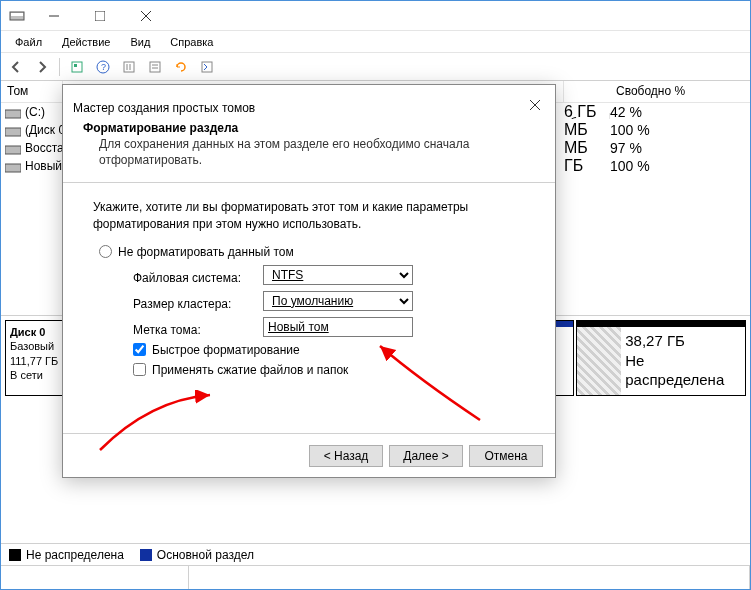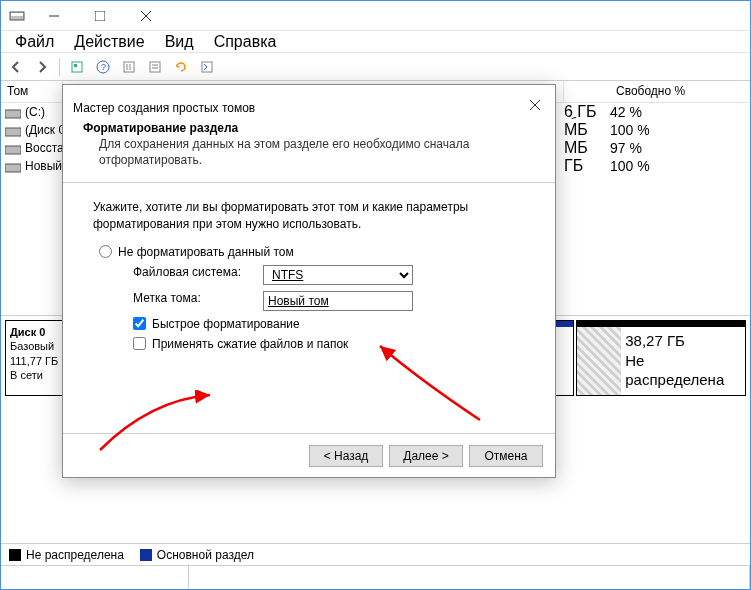--- a/index.html
+++ b/index.html
@@ -8,21 +8,21 @@
 
 .main-window { width: 751px; height: 590px; border: 1px solid #4a90d9; background: #fff; display: flex; flex-direction: column; }
 .titlebar { height: 30px; background: #fff; display: flex; align-items: center; padding: 0 8px; border-bottom: 1px solid #e5e5e5; }
 .titlebar .app-icon { width: 16px; height: 16px; margin-right: 6px; }
 .titlebar .title { font-size: 12px; color: #333; flex: 1; }
 .win-controls { display: flex; gap: 0; }
 .win-btn { width: 46px; height: 30px; display: flex; align-items: center; justify-content: center; cursor: pointer; }
 .win-btn svg { width: 10px; height: 10px; }
 
 .menubar { height: 22px; display: flex; align-items: center; padding: 0 4px; border-bottom: 1px solid #e5e5e5; }
-.menubar .menu-item { padding: 2px 10px; font-size: 16px; cursor: pointer; }
+.menubar .menu-item { padding: 2px 10px; font-size: 11px; cursor: pointer; }
 
 .toolbar { height: 28px; display: flex; align-items: center; padding: 0 4px; border-bottom: 1px solid #d0d0d0; gap: 4px; }
 .tb-btn { width: 22px; height: 22px; display: flex; align-items: center; justify-content: center; border: 1px solid transparent; cursor: pointer; }
 .tb-sep { width: 1px; height: 18px; background: #d0d0d0; margin: 0 2px; }
 
 .content-area { flex: 1; display: flex; flex-direction: column; }
 .volume-list { border-bottom: 1px solid #d0d0d0; }
 .vl-header { display: flex; height: 22px; background: #fff; border-bottom: 1px solid #e5e5e5; }
 .vl-col { font-size: 12px; padding: 3px 6px; border-right: 1px solid #e5e5e5; white-space: nowrap; overflow: hidden; }
 .vl-col.ch-name { width: 62px; }
@@ -57,21 +57,21 @@
 .dialog { position: absolute; left: 62px; top: 84px; width: 494px; height: 394px; background: #fff; border: 1px solid #888; box-shadow: 0 4px 20px rgba(0,0,0,0.25); display: flex; flex-direction: column; }
 .dlg-title { height: 30px; display: flex; align-items: flex-end; padding: 0 10px; font-size: 12px; }
 .dlg-title .dlg-close { margin-left: auto; width: 20px; height: 20px; display: flex; align-items: center; justify-content: center; cursor: pointer; }
 .dlg-header { padding: 6px 20px 14px 20px; border-bottom: 1px solid #d0d0d0; }
 .dlg-header h3 { margin: 0; font-size: 12px; font-weight: bold; }
 .dlg-header p { margin: 2px 0 0 16px; font-size: 12px; line-height: 1.3; color: #333; }
 .dlg-body { flex: 1; padding: 16px 30px; font-size: 12px; }
 .dlg-prompt { margin: 0 0 12px 0; line-height: 1.4; }
 .radio-row { display: flex; align-items: center; gap: 6px; margin: 6px 0 6px 6px; }
 .radio-row input[type=radio] { margin: 0; }
-.form-row { display: flex; align-items: flex-start; margin: 6px 0 6px 40px; }
+.form-row { display: flex; align-items: flex-end; margin: 6px 0 6px 40px; }
 .form-row label { width: 130px; font-size: 12px; }
 .form-row select, .form-row input[type=text] { width: 150px; font-size: 12px; padding: 1px 4px; border: 1px solid #7a7a7a; height: 20px; background: #fff; text-decoration: underline; }
 .check-row { display: flex; align-items: center; gap: 6px; margin: 6px 0 6px 40px; }
 .check-row input[type=checkbox] { margin: 0; }
 .dlg-footer { height: 44px; border-top: 1px solid #d0d0d0; display: flex; align-items: center; justify-content: flex-end; padding: 0 12px; gap: 6px; }
 .dlg-footer button { width: 74px; height: 22px; font-size: 12px; background: #e1e1e1; border: 1px solid #adadad; cursor: pointer; }
 
 
 .arrow { position: absolute; pointer-events: none; }
 
@@ -273,20 +273,26 @@
 
     <div class="radio-row">
       <input type="radio" name="fmt" style="">
       <span>Не форматировать данный том</span>
     </div>
 
     <div class="form-row">
       <label>Файловая система:</label>
       <select>
         <option>NTFS</option>
+      </select>
+    </div>
+    <div class="form-row">
+      <label>Размер кластера:</label>
+      <select>
+        <option>По умолчанию</option>
       </select>
     </div>
     <div class="form-row">
       <label>Метка тома:</label>
       <input type="text" value="Новый том" style="">
     </div>
 
     <div class="check-row">
       <input type="checkbox" checked="" style="">
       <span>Быстрое форматирование</span>

